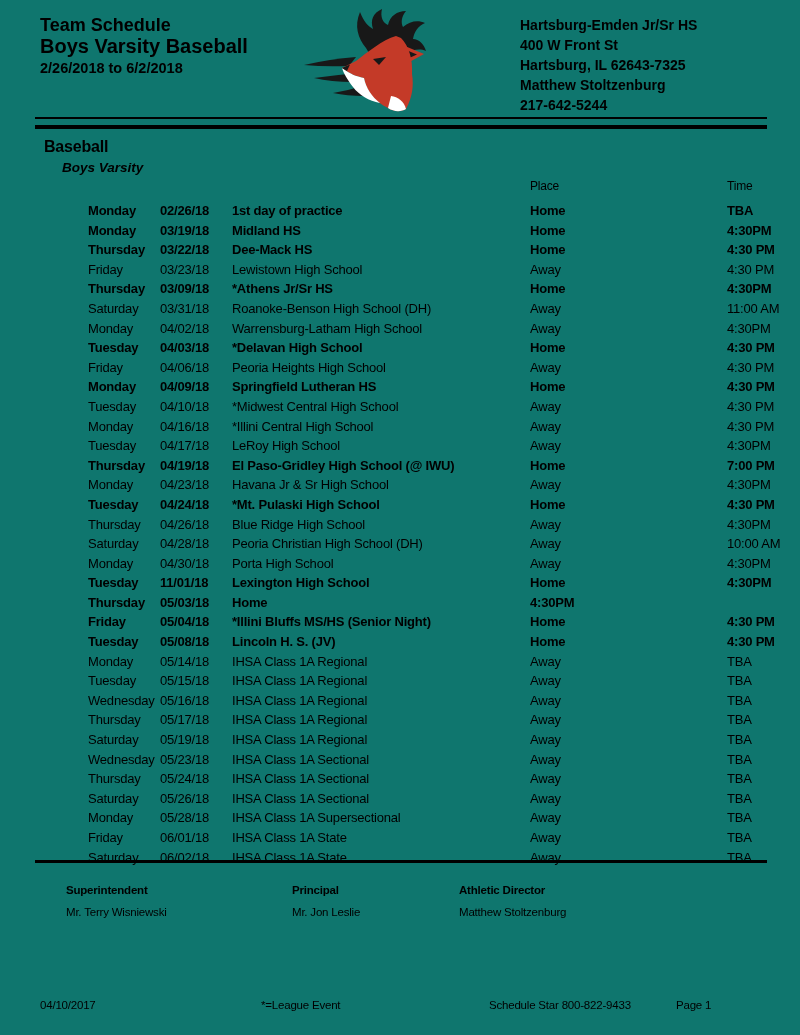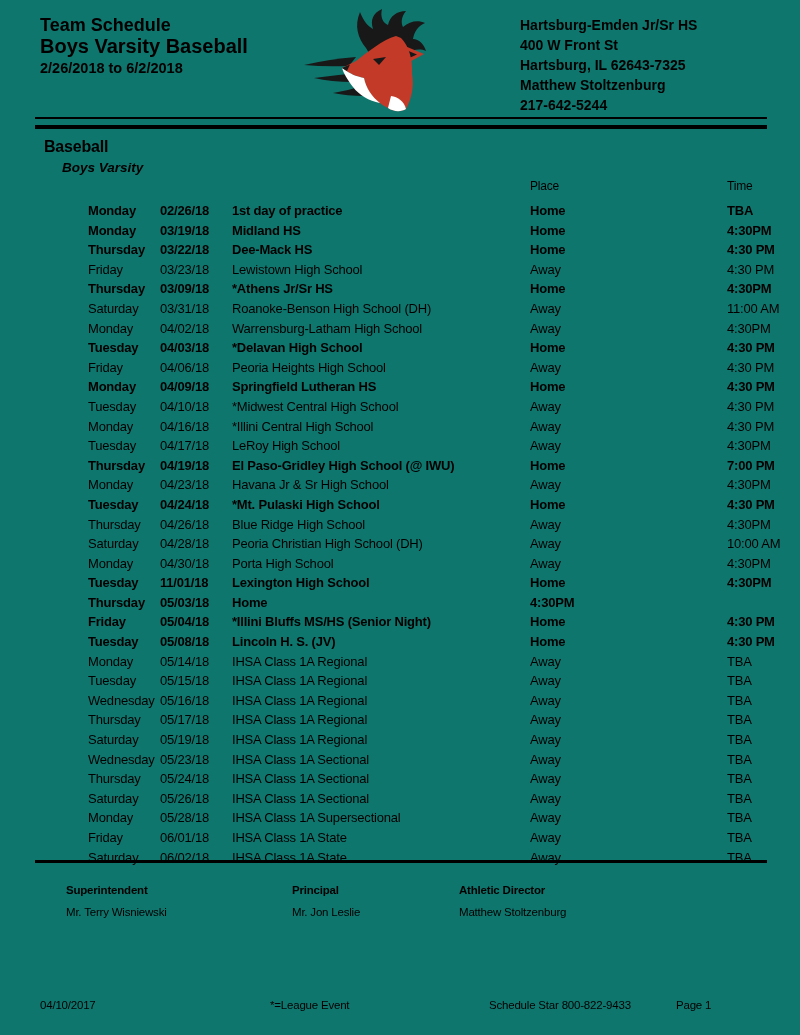--- a/index.html
+++ b/index.html
@@ -144,21 +144,21 @@
   
   .page-footer {
     position: absolute;
     top: 999px;
     left: 0;
     width: 800px;
     font-size: 11.5px;
     letter-spacing: -0.2px;
   }
   .footer-date   { position: absolute; left: 40px;  top: 0; }
-  .footer-legend { position: absolute; left: 270px; top: 0; }
+  .footer-legend { position: absolute; left: 261px; top: 0; }
   .footer-vendor { position: absolute; left: 489px; top: 0; }
   .footer-page   { position: absolute; left: 676px; top: 0; }
 </style>
 </head>
 <body>
 
 <div class="page">
 
   <div class="header-left">
     <div class="title">Team Schedule</div>

